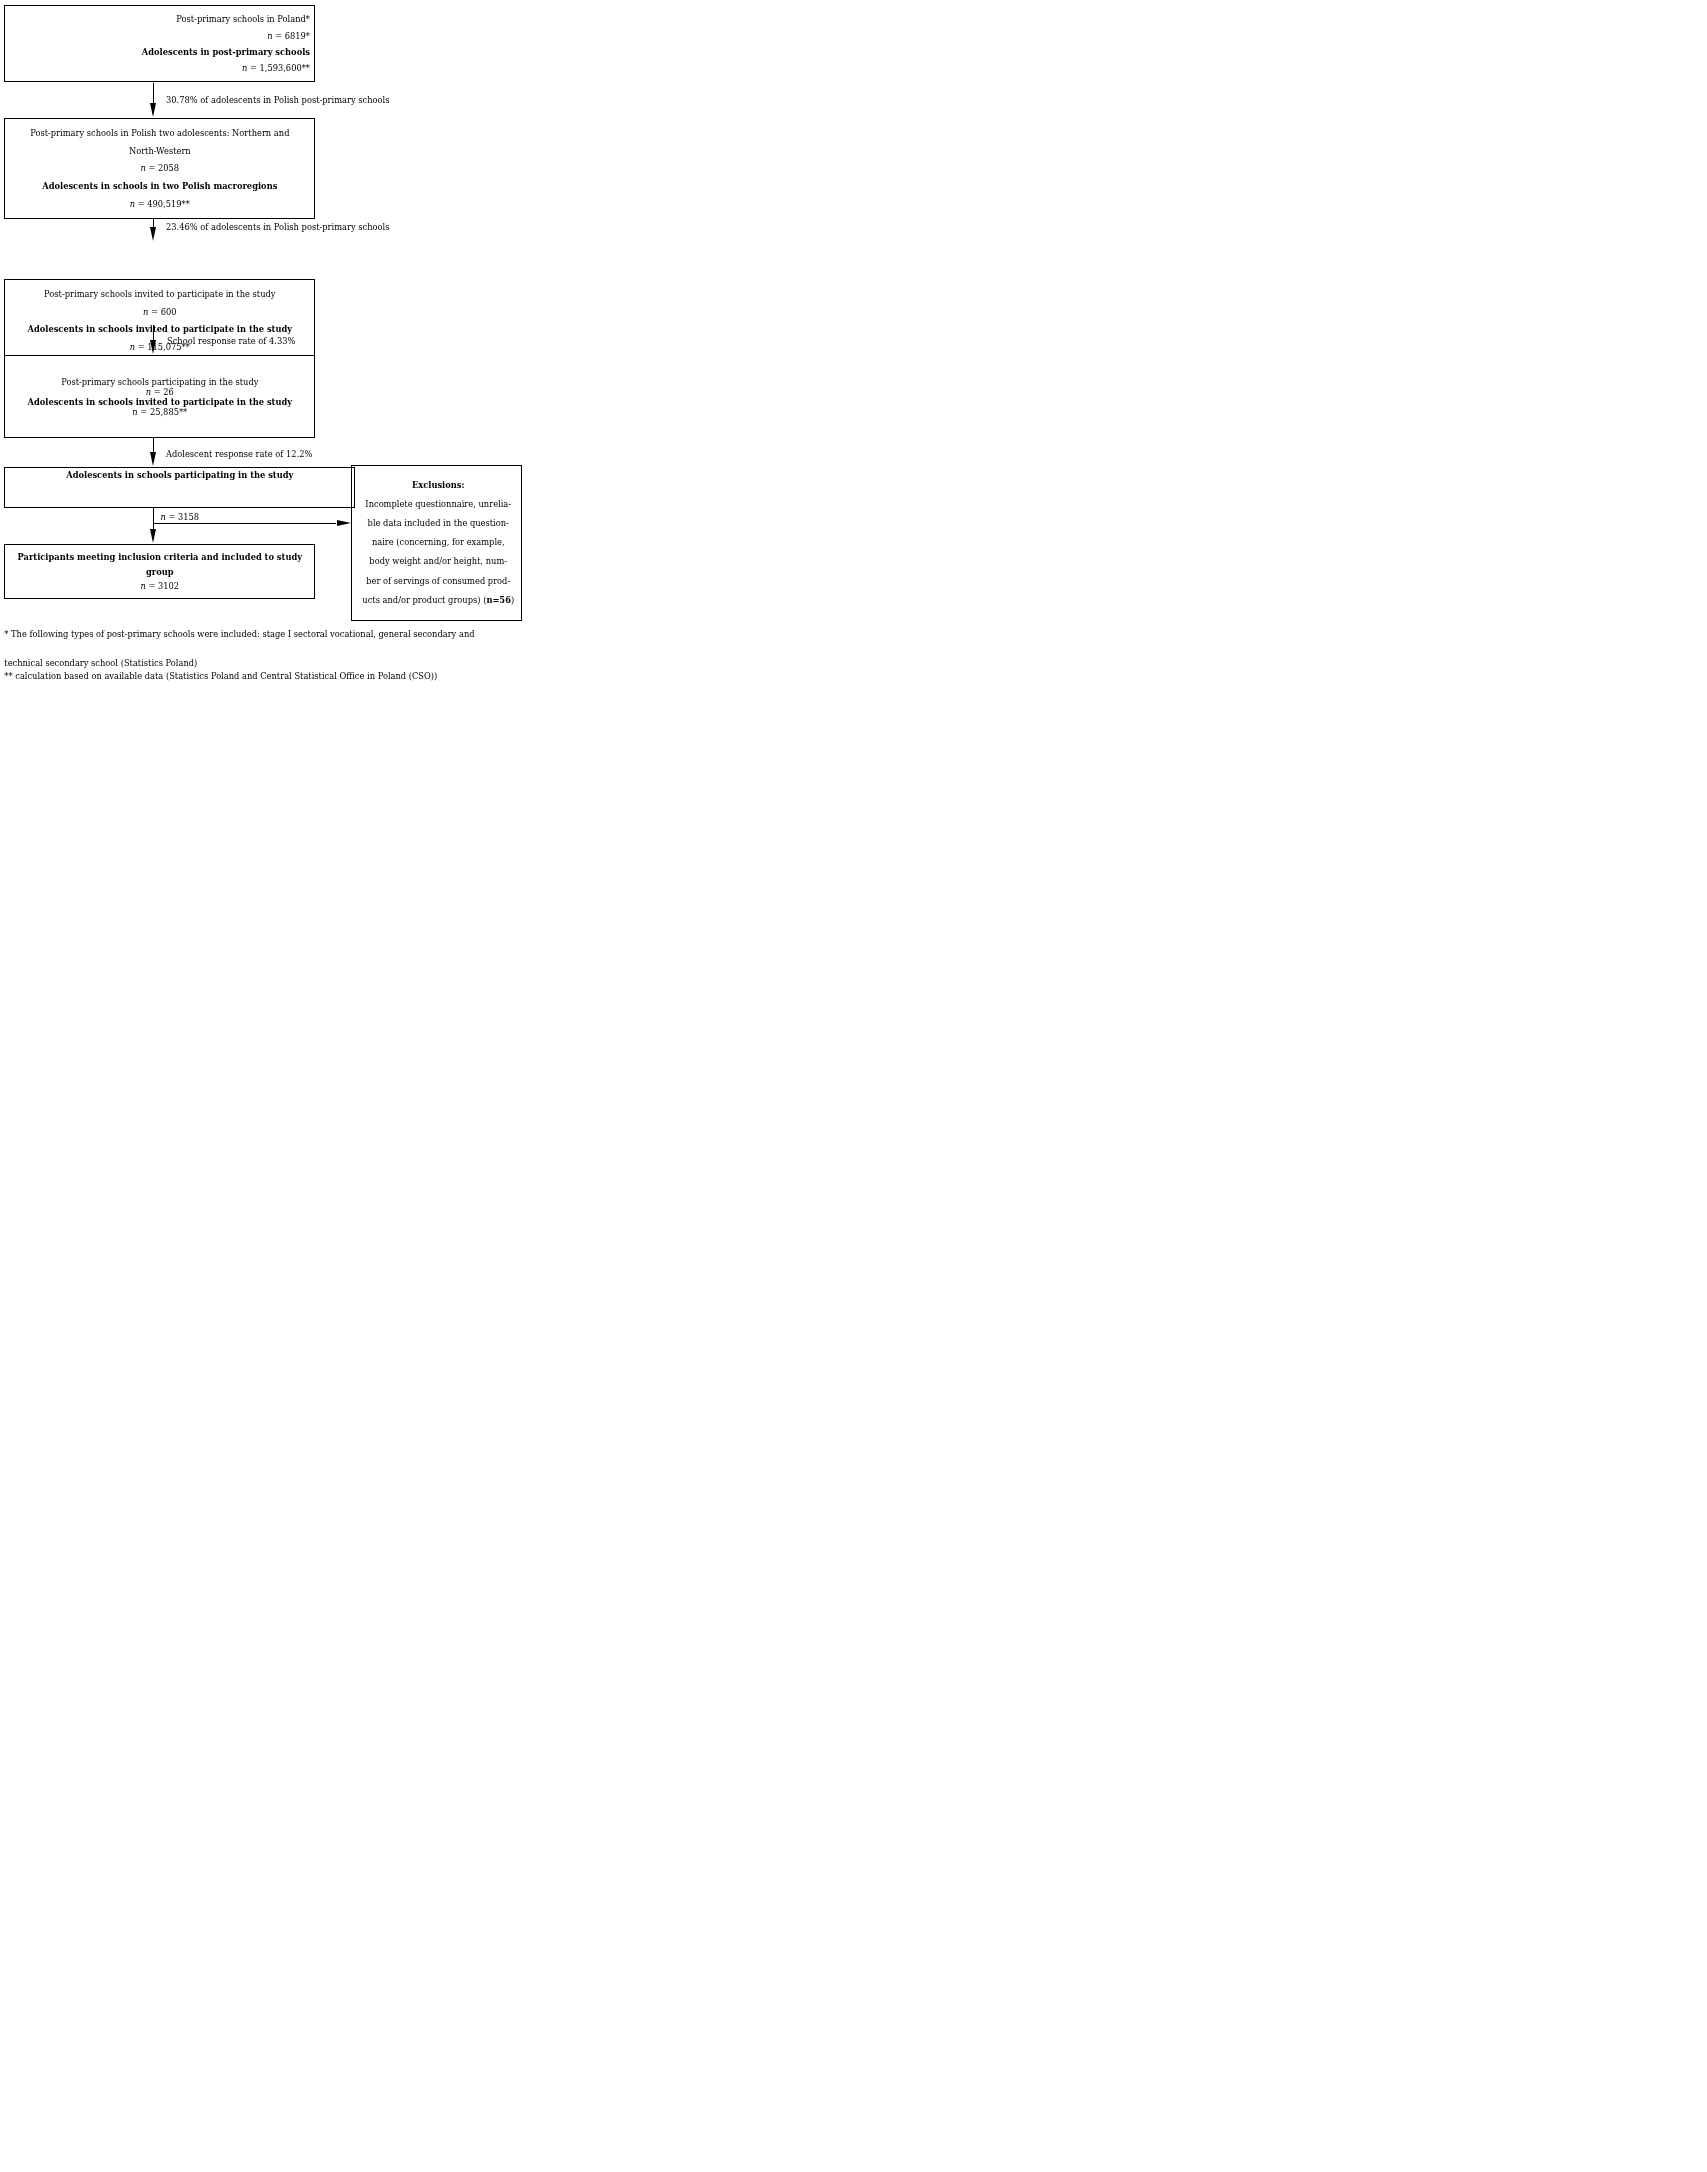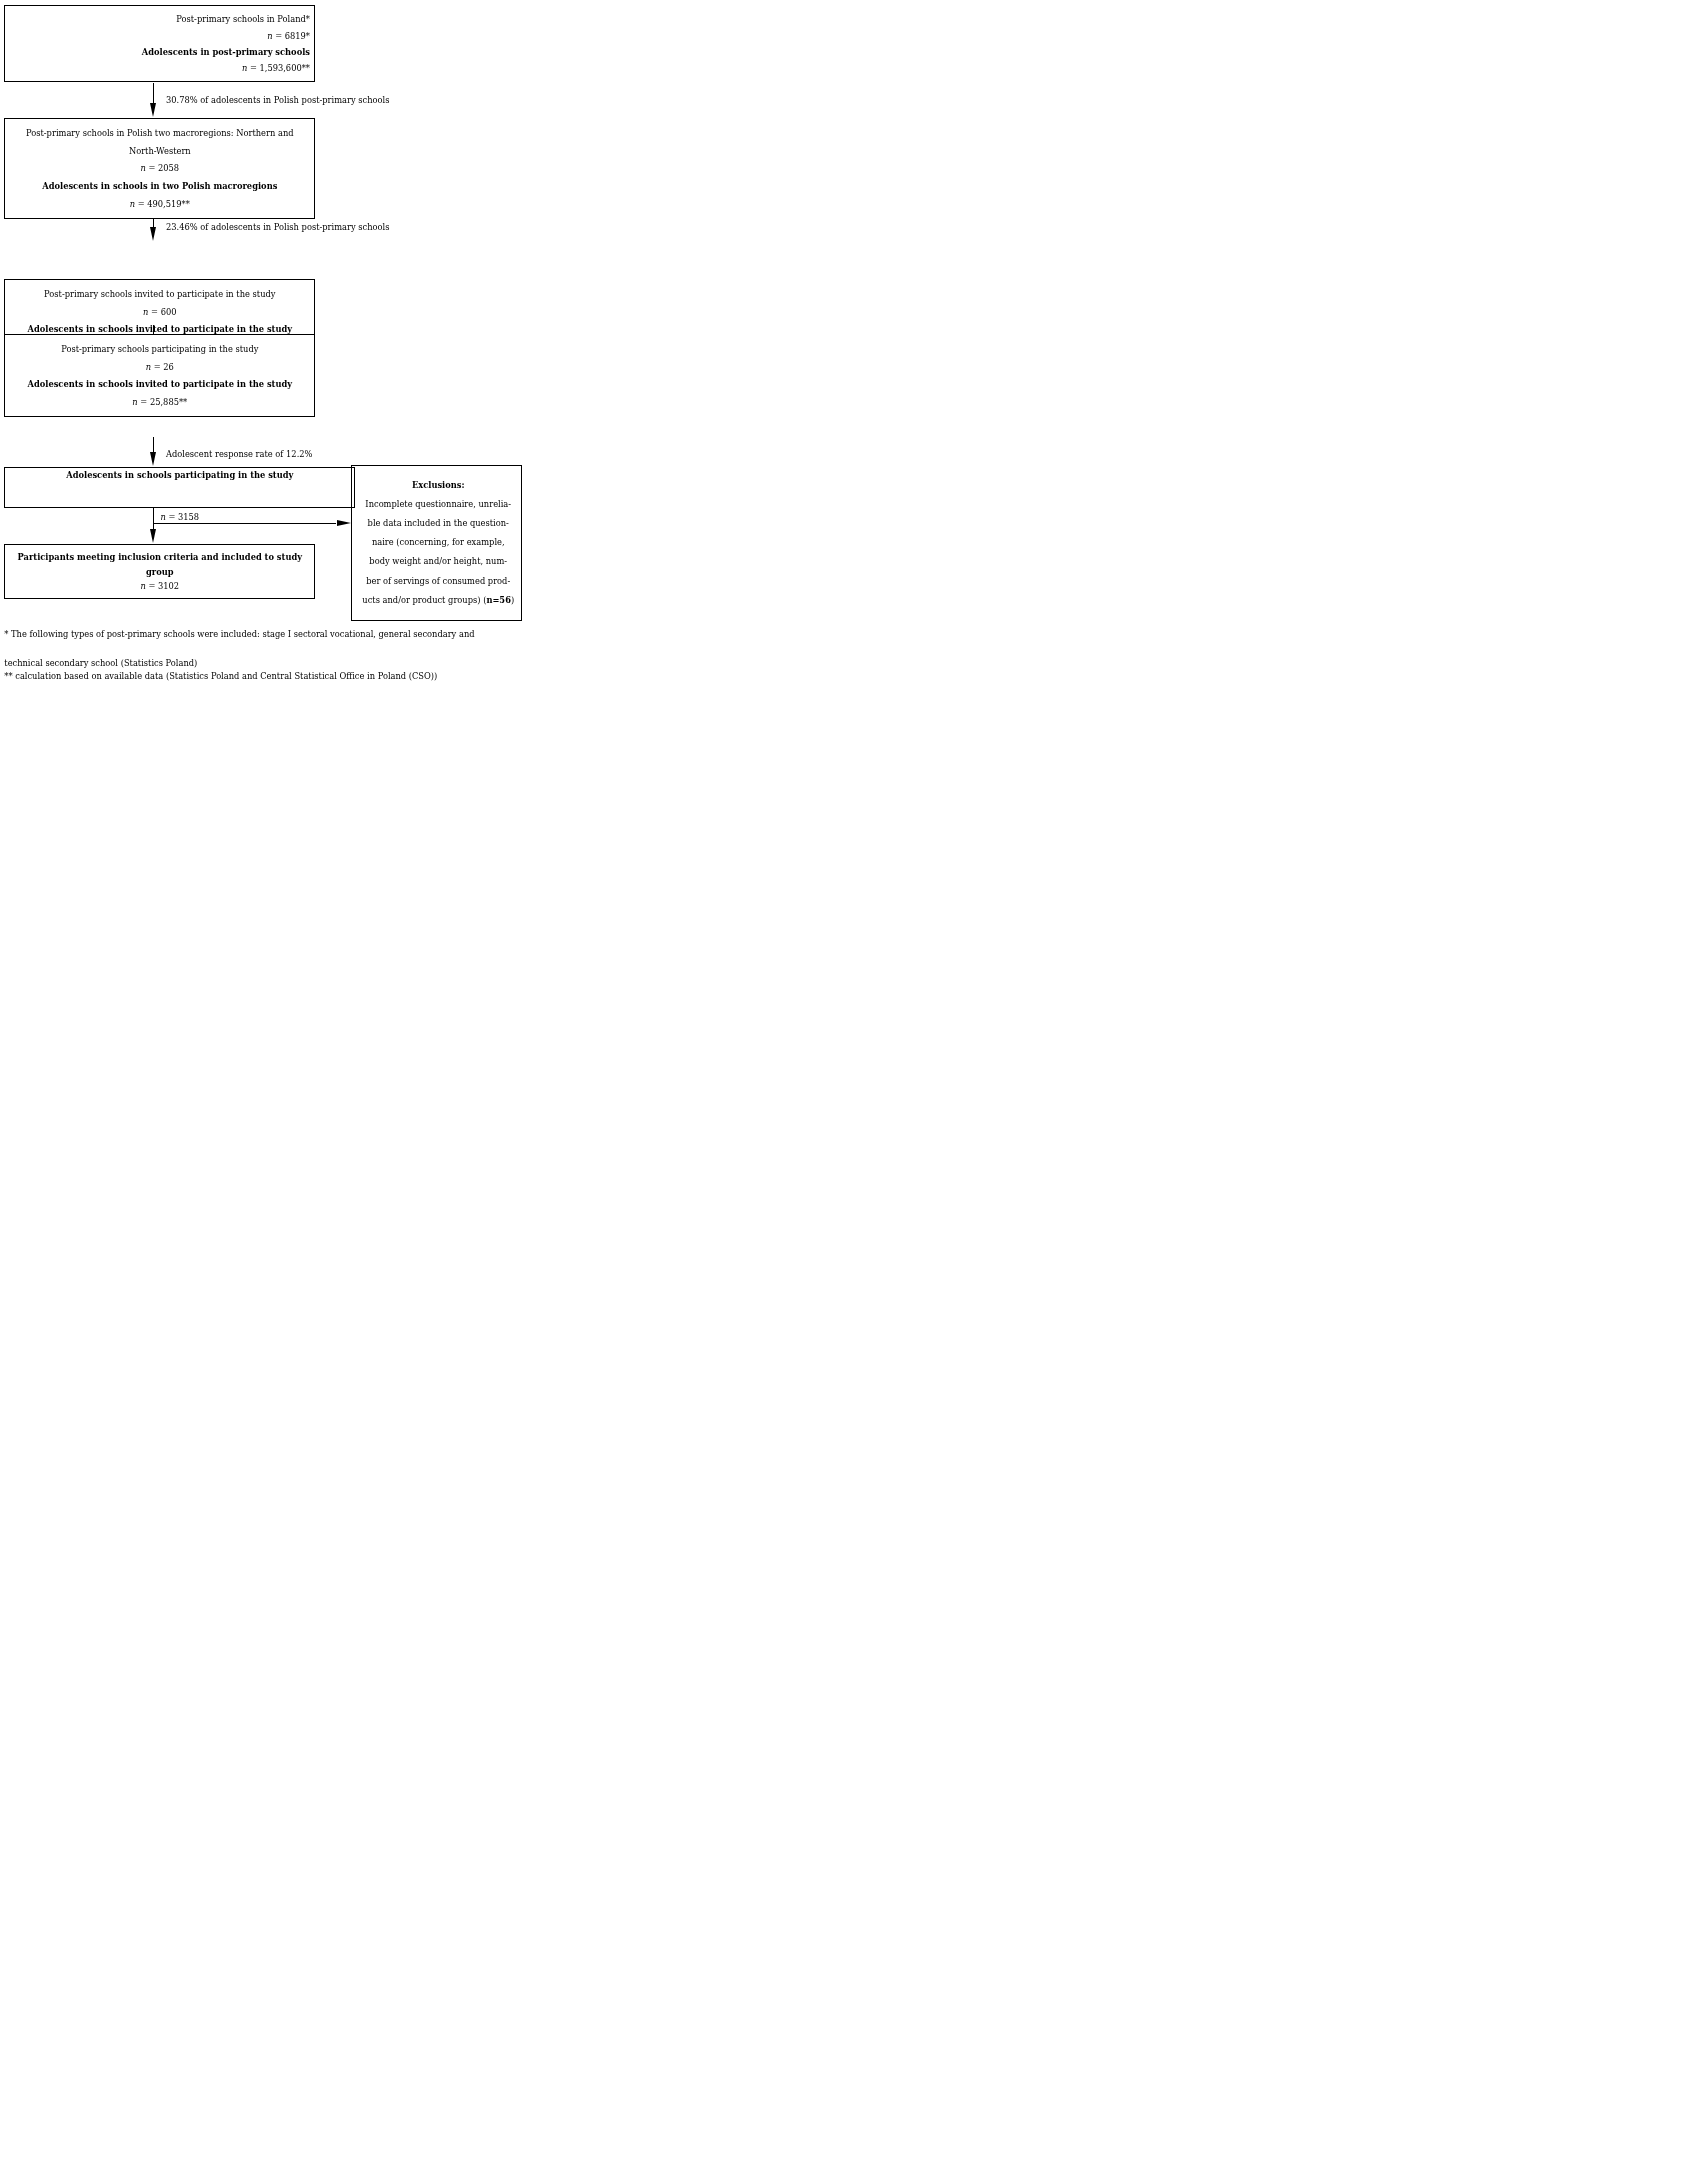--- a/index.html
+++ b/index.html
@@ -63,21 +63,21 @@
     <div class="line"><span class="it">n</span><span> = 6819*</span></div>
     <div class="line b">Adolescents in post-primary schools</div>
     <div class="line"><span class="it">n</span><span> = 1,593,600**</span></div>
   </div>
 
   <div class="vline" style="left:153px;top:83px;height:22px;"></div>
   <div class="vhead" style="left:150px;top:103px;"></div>
   <div class="edge-label" style="left:166px;top:95px;">30.78% of adolescents in Polish post-primary schools</div>
 
   <div class="fbox" id="box2" style="left:4.3px;top:118px;width:311px;height:101px;">
-    <div class="line">Post-primary schools in Polish two macroregions: Northern and</div>
+    <div class="line">Post-primary schools in Polish two adolescents: Northern and</div>
     <div class="line">North-Western</div>
     <div class="line"><span class="it">n</span><span> = 2058</span></div>
     <div class="line b">Adolescents in schools in two Polish macroregions</div>
     <div class="line"><span class="it">n</span><span> = 490,519**</span></div>
   </div>
 
   <div class="vline" style="left:153px;top:219px;height:9px;"></div>
   <div class="vhead" style="left:150px;top:227px;"></div>
   <div class="edge-label" style="left:166px;top:222px;">23.46% of adolescents in Polish post-primary schools</div>
 
@@ -85,21 +85,21 @@
     <div class="line">Post-primary schools invited to participate in the study</div>
     <div class="line"><span class="it">n</span><span> = 600</span></div>
     <div class="line b">Adolescents in schools invited to participate in the study</div>
     <div class="line"><span class="it">n</span><span> = 115,075**</span></div>
   </div>
 
   <div class="vline" style="left:153px;top:325px;height:16px;"></div>
   <div class="vhead" style="left:150px;top:340px;"></div>
   <div class="edge-label" style="left:167px;top:336px;">School response rate of 4.33%</div>
 
-  <div class="fbox" id="box4" style="left:4.3px;top:334px;width:311px;height:83px;">
+  <div class="fbox" id="box4" style="left:4.3px;top:355px;width:311px;height:83px;justify-content:center;">
     <div class="line">Post-primary schools participating in the study</div>
     <div class="line"><span class="it">n</span><span> = 26</span></div>
     <div class="line b">Adolescents in schools invited to participate in the study</div>
     <div class="line"><span class="it">n</span><span> = 25,885**</span></div>
   </div>
 
   <div class="vline" style="left:153px;top:437px;height:16px;"></div>
   <div class="vhead" style="left:150px;top:452px;"></div>
   <div class="edge-label" style="left:166px;top:449px;">Adolescent response rate of 12.2%</div>
 

